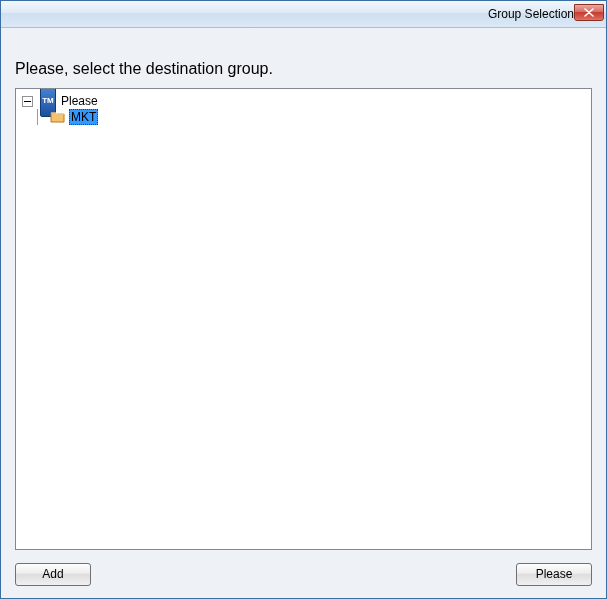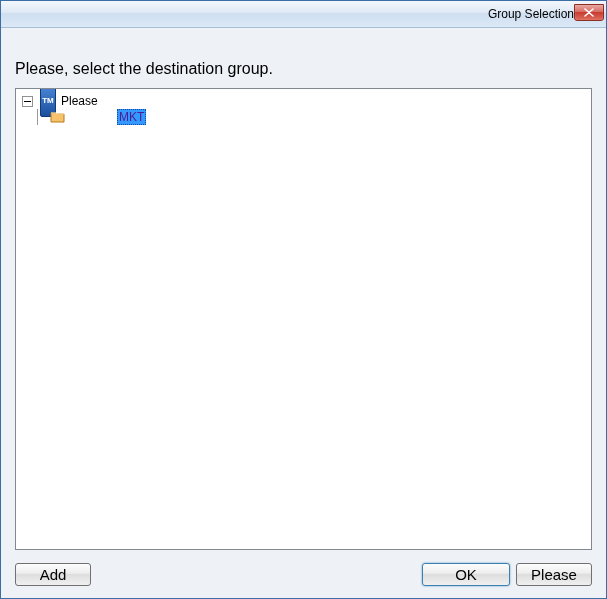--- a/index.html
+++ b/index.html
@@ -119,41 +119,40 @@
   .node-icon {
     width: 16px; height: 32px;
     margin-right: 3px;
     flex: 0 0 auto;
   }
   .node-label {
     padding: 0 2px;
   }
   .node-label.selected {
     background: #3399ff;
-    color: #4c1d95;
+    color: #000000;
     outline: 1px dotted #0d47a1;
     outline-offset: -1px;
-    margin-left: 48px;
   }
   .button-row {
     display: flex;
     align-items: center;
     margin-top: 12px;
     height: 24px;
   }
   .button-row .spacer { flex: 1; }
   .btn {
     height: 23px;
     min-width: 76px;
     padding: 0 8px;
     border: 1px solid #707070;
     border-radius: 3px;
     background: linear-gradient(to bottom, #fdfdfd 0%, #ededed 45%, #dcdcdc 46%, #f0f0f0 100%);
     font-family: inherit;
-    font-size: 15px;
+    font-size: 12px;
     text-align: center;
     cursor: default;
     margin-left: 6px;
   }
   .btn.first { margin-left: 0; }
   .btn.default {
     border-color: #3c7fb1;
     box-shadow: 0 0 2px rgba(60,127,177,0.8);
   }
   
@@ -209,17 +208,16 @@
           <span class="node-label selected">MKT</span>
         </div>
 
 
       </div>
     </div>
 
     <div class="button-row">
       <button class="btn first">Add</button>
       <span class="spacer"></span>
-      <button class="btn default" style="min-width:88px">OK</button>
       <button class="btn">Please</button>
     </div>
   </div>
 </div>
 
 </body></html>

